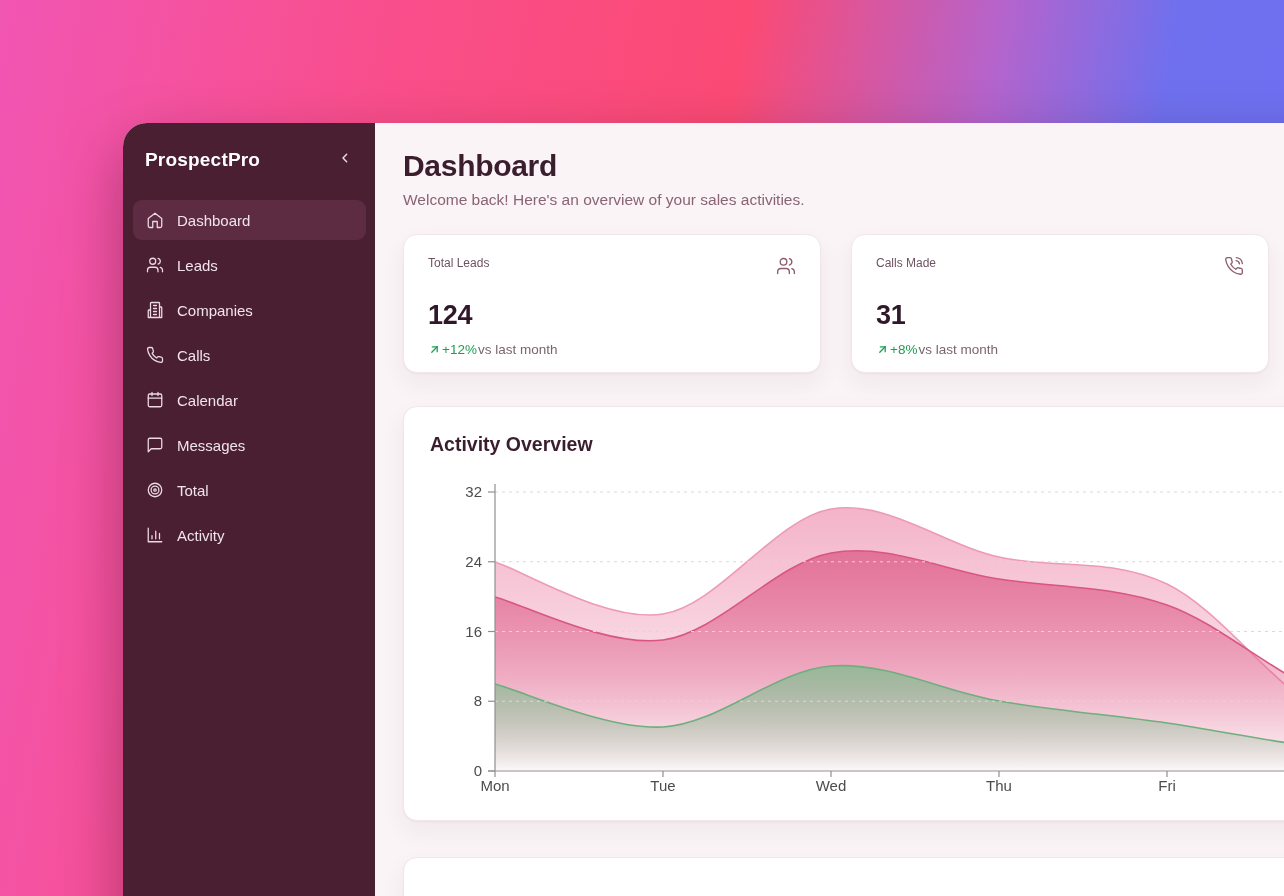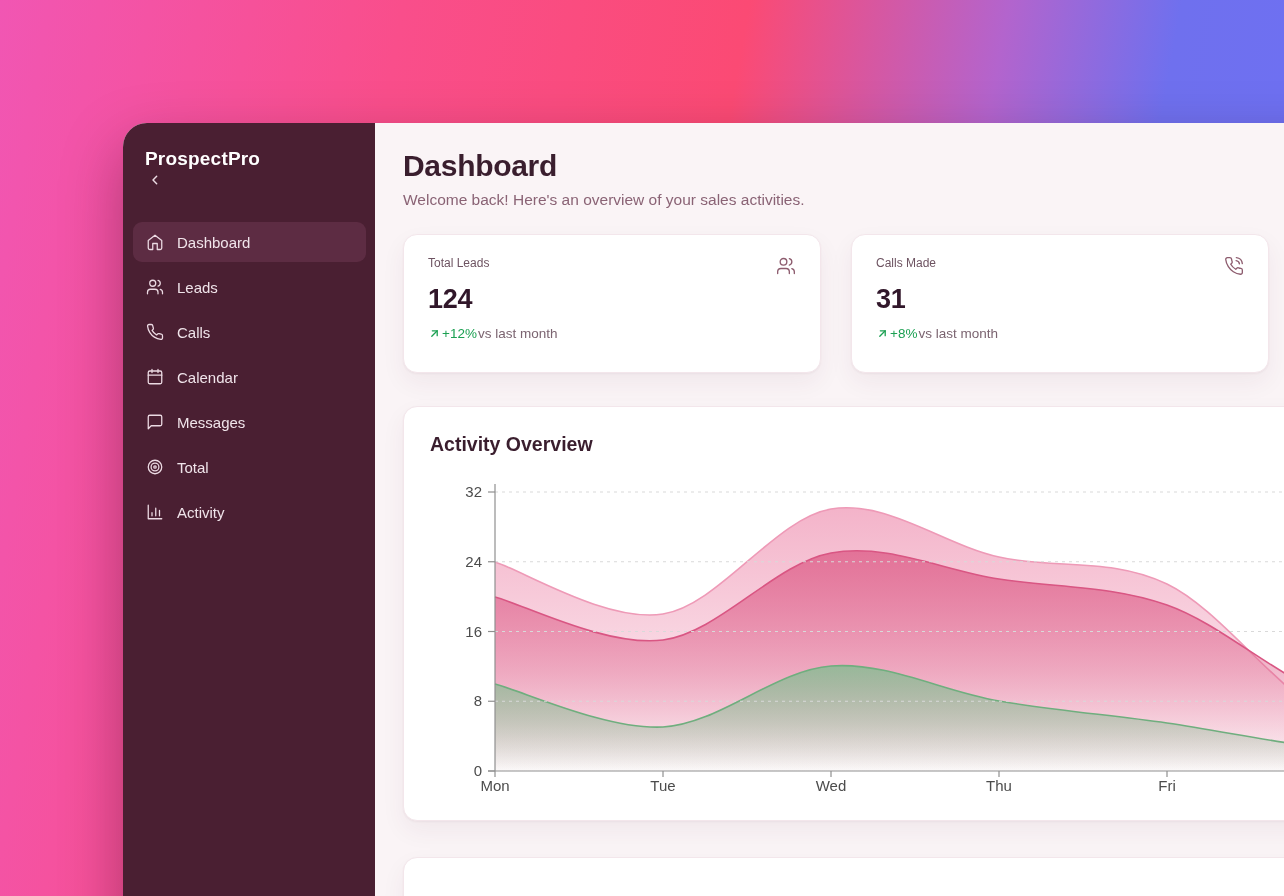--- a/index.html
+++ b/index.html
@@ -8,40 +8,40 @@
     font-family:"Liberation Sans","DejaVu Sans",sans-serif;
     background:linear-gradient(100deg,#f156b3 0%,#f94e8b 28%,#fb4a74 52%,#b364cd 70%,#6f70ee 82%,#6d70f5 100%);
   }
   .app{
     position:absolute;left:123px;top:123px;right:-356px;bottom:-300px;
     background:#faf4f6;border-radius:24px 0 0 0;overflow:hidden;display:flex;
     box-shadow:0 24px 60px rgba(40,10,30,.35);
   }
   
   .sidebar{width:252px;min-width:252px;background:#4a1f32;display:flex;flex-direction:column;}
-  .brand-row{display:flex;align-items:flex-start;justify-content:space-between;padding:25px 20px 29px 22px;flex-direction:column;}
+  .brand-row{display:flex;align-items:flex-end;justify-content:space-between;padding:25px 20px 29px 22px;}
   .brand{font-size:19px;font-weight:700;color:#ffffff;letter-spacing:.2px;}
   .collapse-btn{color:#ecdce4;display:flex;align-items:center;cursor:pointer;background:none;border:none;padding:2px;}
   .nav{display:flex;flex-direction:column;}
   .nav-item{display:flex;align-items:center;gap:13px;margin:0 9px 5px 10px;padding:11px 13px;border-radius:9px;
     font-size:15px;color:#f0e4ea;cursor:pointer;}
   .nav-item.active{background:#5d2c43;}
   .nav-icon{display:flex;color:#ecdae3;}
   .nav-icon svg{display:block;}
   
   .main{flex:1;padding:26px 0 0 28px;}
   .page-title{font-size:30px;font-weight:800;color:#3a1e2e;letter-spacing:-.3px;}
   .page-subtitle{margin-top:8px;font-size:15.5px;color:#8a6375;}
   .stats-row{display:flex;gap:30px;margin-top:25px;}
   .card{background:#fff;border:1px solid #f3e6eb;border-radius:14px;box-sizing:border-box;
     box-shadow:0 1px 2px rgba(90,40,60,.05),0 10px 24px rgba(90,40,60,.06);}
   .stat-card{width:418px;height:139px;padding:21px 24px;}
   .stat-top{display:flex;align-items:flex-start;justify-content:space-between;color:#6d5361;font-size:12px;}
   .stat-icon{color:#8d5c6e;display:flex;}
-  .stat-value{font-size:27px;font-weight:800;color:#31172a;margin-top:8px;letter-spacing:-.3px;}
+  .stat-value{font-size:27px;font-weight:800;color:#31172a;margin-top:24px;letter-spacing:-.3px;}
   .stat-trend{margin-top:11px;font-size:13.5px;color:#7b6470;display:flex;align-items:center;gap:1px;}
   .trend-arrow{color:#1ba052;display:flex;}
   .trend-pct{color:#1ba052;}
   .chart-card{width:1240px;margin-top:33px;padding:26px;}
   .chart-title{font-size:19.5px;font-weight:700;color:#3a1e2e;}
   svg.chart{display:block;margin-top:8px;}
   .panel-card{width:1240px;height:240px;margin-top:36px;}
 </style>
 </head>
 <body>
@@ -72,20 +72,31 @@
             <svg viewBox="0 0 24 24" width="18" height="18" fill="none" stroke="currentColor" stroke-width="1.7" stroke-linecap="round" stroke-linejoin="round">
               <path d="M16 21v-2a4 4 0 0 0-4-4H6a4 4 0 0 0-4 4v2"></path>
               <circle cx="9" cy="7" r="4"></circle>
               <path d="M22 21v-2a4 4 0 0 0-3-3.87"></path>
               <path d="M16 3.13a4 4 0 0 1 0 7.75"></path>
             </svg>
           </span>
     <span class="nav-label">Leads</span>
   </div>
 
+  <div class="nav-item">
+    <span class="nav-icon">
+            <svg viewBox="0 0 24 24" width="18" height="18" fill="none" stroke="currentColor" stroke-width="1.7" stroke-linecap="round" stroke-linejoin="round">
+              <rect x="6" y="2" width="12" height="20" rx="1"></rect>
+              <path d="M6 12H4a1 1 0 0 0-1 1v9h3"></path>
+              <path d="M18 8h2a1 1 0 0 1 1 1v13h-3"></path>
+              <path d="M10 6h4M10 10h4M10 14h4M10 18h4"></path>
+            </svg>
+          </span>
+    <span class="nav-label">Companies</span>
+  </div>
 
   <div class="nav-item">
     <span class="nav-icon">
             <svg viewBox="0 0 24 24" width="18" height="18" fill="none" stroke="currentColor" stroke-width="1.7" stroke-linecap="round" stroke-linejoin="round">
               <path d="M22 16.92v3a2 2 0 0 1-2.18 2 19.79 19.79 0 0 1-8.63-3.07 19.5 19.5 0 0 1-6-6A19.79 19.79 0 0 1 2.08 4.18 2 2 0 0 1 4.06 2h3a2 2 0 0 1 2 1.72c.13.96.36 1.9.7 2.81a2 2 0 0 1-.45 2.11L8.09 9.91a16 16 0 0 0 6 6l1.27-1.27a2 2 0 0 1 2.11-.45c.91.34 1.85.57 2.81.7A2 2 0 0 1 22 16.92z"></path>
             </svg>
           </span>
     <span class="nav-label">Calls</span>
   </div>
 

